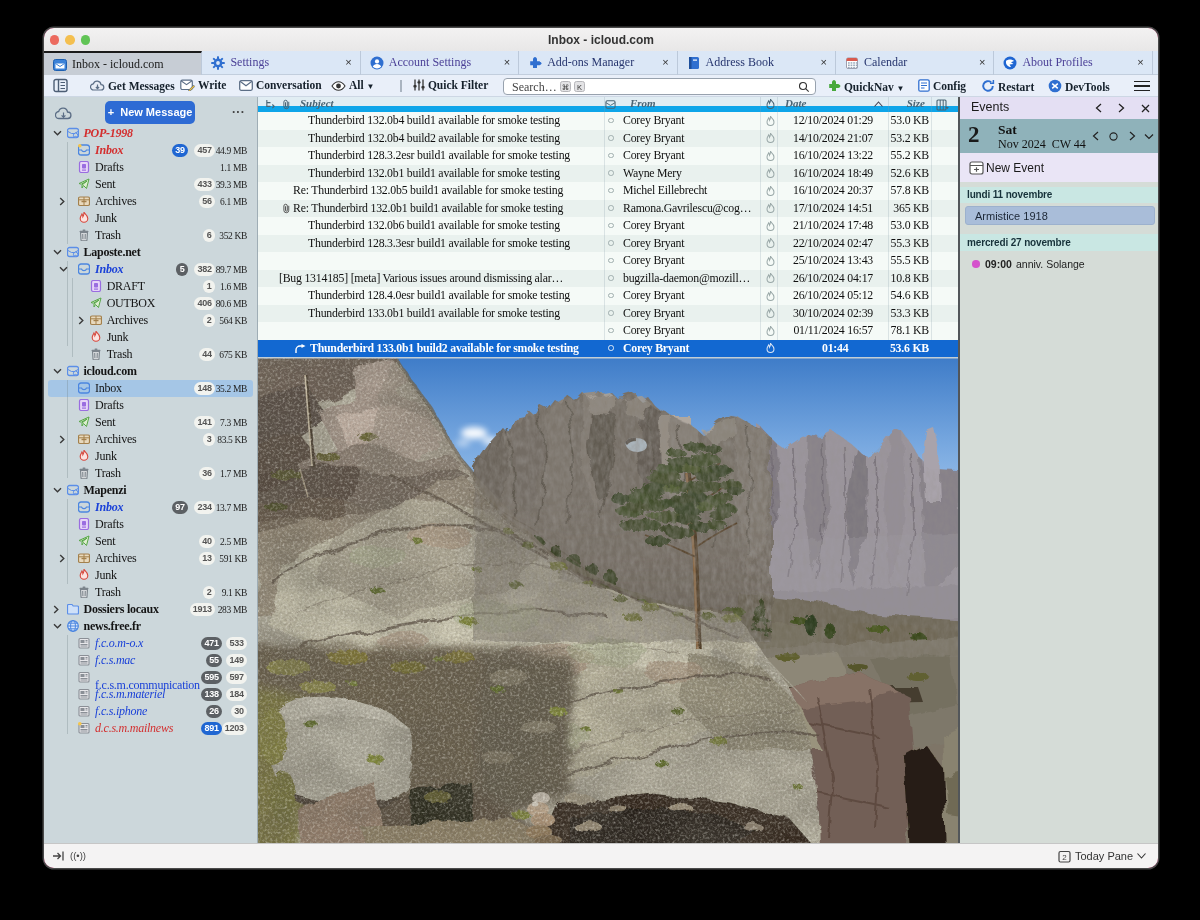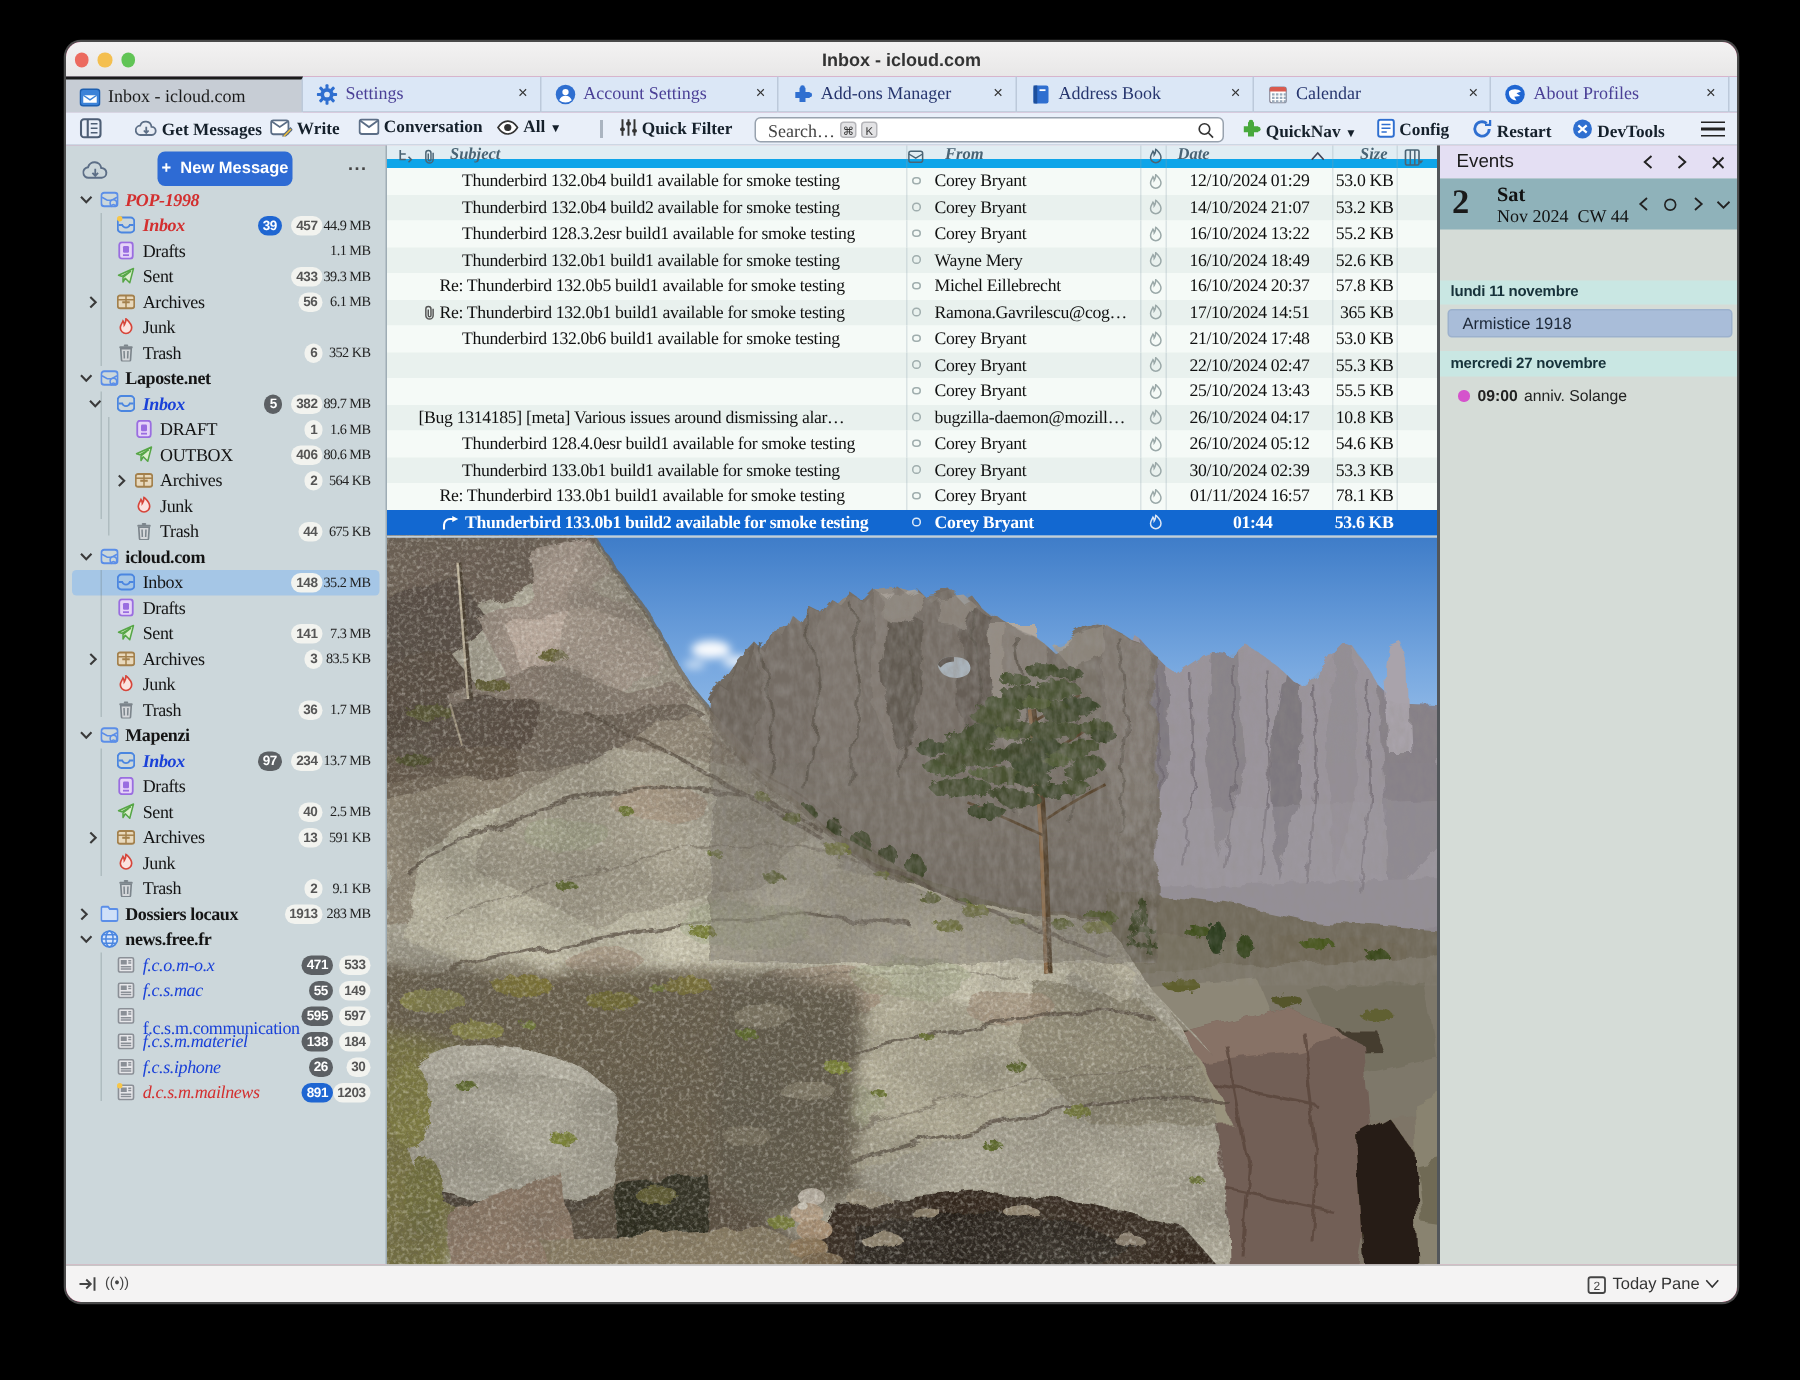--- a/index.html
+++ b/index.html
@@ -738,20 +738,21 @@
           </svg>
 <span class="dt">21/10/2024 17:48</span>
 <span class="sz">53.0 KB</span>
 <span class="vline" style="left:346px"></span>
           <span class="vline" style="left:502px"></span>
           <span class="vline" style="left:519px"></span>
           <span class="vline" style="left:629.5px"></span>
           <span class="vline" style="left:672.5px"></span>
 </div>
 <div class="mrow mo" style="top:137.50px">
+<span class="ab" style="left:50px;top:0">Thunderbird 128.3.3esr build1 available for smoke testing</span>
 <span class="circ"></span>
 <span class="ab" style="left:365px;top:0">Corey Bryant</span>
 <svg class="ab" style="left:507px;top:3.5px" width="11" height="11" viewBox="0 0 12 12">
             <path d="M6 0.5c1.8 1.8 3.8 3.4 3.8 6A3.8 3.8 0 0 1 6 10.3 3.8 3.8 0 0 1 2.2 6.5C2.2 4.6 3.4 3.6 4 2c.7 1 .9 1.6.9 2.6C5.7 3.4 6 2 6 .5z" fill="none" stroke="#9aa8a8" stroke-width="1.1"></path>
           </svg>
 <span class="dt">22/10/2024 02:47</span>
 <span class="sz">55.3 KB</span>
 <span class="vline" style="left:346px"></span>
           <span class="vline" style="left:502px"></span>
           <span class="vline" style="left:519px"></span>
@@ -811,21 +812,20 @@
           </svg>
 <span class="dt">30/10/2024 02:39</span>
 <span class="sz">53.3 KB</span>
 <span class="vline" style="left:346px"></span>
           <span class="vline" style="left:502px"></span>
           <span class="vline" style="left:519px"></span>
           <span class="vline" style="left:629.5px"></span>
           <span class="vline" style="left:672.5px"></span>
 </div>
 <div class="mrow me" style="top:225.00px">
-<span class="ab" style="left:35px;top:0">Re: Thunderbird 133.0b1 build1 available for smoke testing</span>
 <span class="circ"></span>
 <span class="ab" style="left:365px;top:0">Corey Bryant</span>
 <svg class="ab" style="left:507px;top:3.5px" width="11" height="11" viewBox="0 0 12 12">
             <path d="M6 0.5c1.8 1.8 3.8 3.4 3.8 6A3.8 3.8 0 0 1 6 10.3 3.8 3.8 0 0 1 2.2 6.5C2.2 4.6 3.4 3.6 4 2c.7 1 .9 1.6.9 2.6C5.7 3.4 6 2 6 .5z" fill="none" stroke="#9aa8a8" stroke-width="1.1"></path>
           </svg>
 <span class="dt">01/11/2024 16:57</span>
 <span class="sz">78.1 KB</span>
 <span class="vline" style="left:346px"></span>
           <span class="vline" style="left:502px"></span>
           <span class="vline" style="left:519px"></span>
@@ -1249,20 +1249,28 @@
           <svg class="ab" style="left:149px;top:13px" width="9" height="9" viewBox="0 0 9 9">
             <circle cx="4.5" cy="4.5" r="3.6" fill="none" stroke="#222" stroke-width="1.1"></circle>
           </svg>
           <svg class="ab" style="left:169px;top:12px" width="7" height="10" viewBox="0 0 7 10">
             <path d="M1 1l4.5 4L1 9" fill="none" stroke="#222" stroke-width="1.2"></path>
           </svg>
           <svg class="ab" style="left:184px;top:14px" width="10" height="7" viewBox="0 0 10 7">
             <path d="M1 1.5l4 4 4-4" fill="none" stroke="#222" stroke-width="1.2"></path>
           </svg>
         </div>
+<div class="ab" style="left:0;top:56px;width:200px;height:29px;background:#eae5f6">
+          <svg class="ab" style="left:9px;top:7px" width="15" height="15" viewBox="0 0 15 15">
+            <rect x="1" y="2" width="13" height="12" rx="2" fill="#fff" stroke="#555" stroke-width="1.2"></rect>
+            <line x1="1" y1="5.5" x2="14" y2="5.5" stroke="#555"></line>
+            <path d="M5 9.5h5M7.5 7.2v4.6" stroke="#555" stroke-width="1.2"></path>
+          </svg>
+          <span class="ab" style="left:26px;top:8px;font-size:12px;color:#1a1a1a">New Event</span>
+        </div>
 <div class="ab" style="left:0;top:90px;width:200px;height:16px;background:#c9e7e3">
           <span class="ab" style="left:7px;top:2px;font-size:10px;letter-spacing:-0.15px;font-weight:bold;color:#17323a">lundi 11 novembre</span>
         </div>
 <div class="ab" style="left:5px;top:109px;width:190px;height:19px;background:#a9bdd9;border-radius:3px;border:1px solid #9cb1cd">
           <span class="ab" style="left:9px;top:3px;font-size:11px;color:#1c2736">Armistice 1918</span>
         </div>
 <div class="ab" style="left:0;top:137px;width:200px;height:17px;background:#c9e7e3">
           <span class="ab" style="left:7px;top:2.5px;font-size:10px;letter-spacing:-0.15px;font-weight:bold;color:#17323a">mercredi 27 novembre</span>
         </div>
 <div class="ab" style="left:0;top:158px;width:200px;height:17px">

